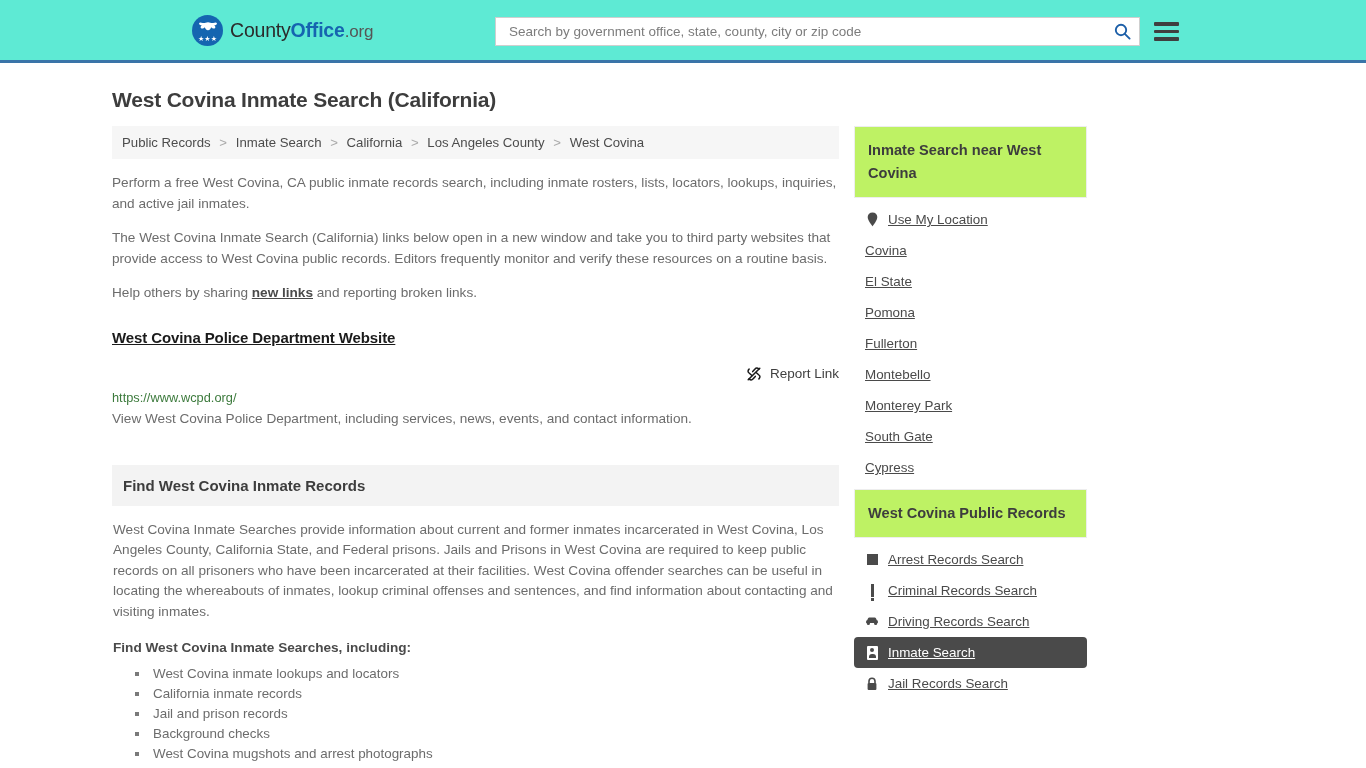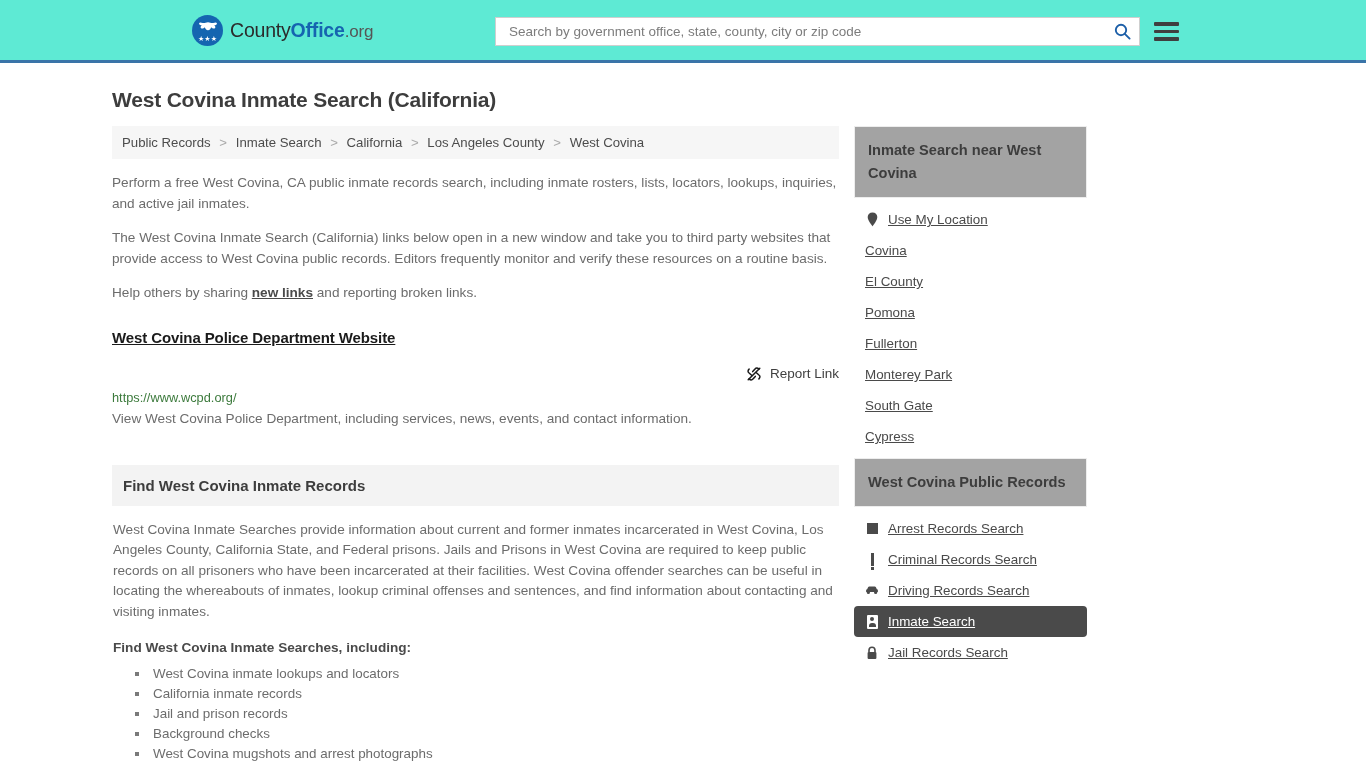--- a/index.html
+++ b/index.html
@@ -195,21 +195,21 @@
     content: "";
     position: absolute;
     left: 0; top: 8px;
     width: 4px; height: 4px;
     background: #7a7a7a;
   }
 
   
   .panel { margin-bottom: 6px; }
   .panel-head {
-    background: #a3a3a3;
+    background: #bef264;
     border: 1px solid #ededed;
     padding: 12px 13px;
     font-size: 14.6px;
     font-weight: bold;
     color: #3d3d3d;
     line-height: 23px;
   }
   .panel-list { padding: 6px 0 0 0; }
   .panel-item {
     display: flex;
@@ -355,27 +355,30 @@
                 <path d="M5.5 0.5 C2.7 0.5 0.7 2.5 0.7 5.1 C0.7 8.5 5.5 14.4 5.5 14.4 C5.5 14.4 10.3 8.5 10.3 5.1 C10.3 2.5 8.3 0.5 5.5 0.5 Z" fill="#4a4a4a"></path>
               </svg>
             </span>
             <span class="label">Use My Location</span>
           </div>
 
           <div class="panel-item plain">
             <span class="label">Covina</span>
           </div>
           <div class="panel-item plain">
-            <span class="label">El County</span>
+            <span class="label">El State</span>
           </div>
           <div class="panel-item plain">
             <span class="label">Pomona</span>
           </div>
           <div class="panel-item plain">
             <span class="label">Fullerton</span>
+          </div>
+          <div class="panel-item plain">
+            <span class="label">Montebello</span>
           </div>
           <div class="panel-item plain">
             <span class="label">Monterey Park</span>
           </div>
           <div class="panel-item plain">
             <span class="label">South Gate</span>
           </div>
           <div class="panel-item plain">
             <span class="label">Cypress</span>
           </div>

